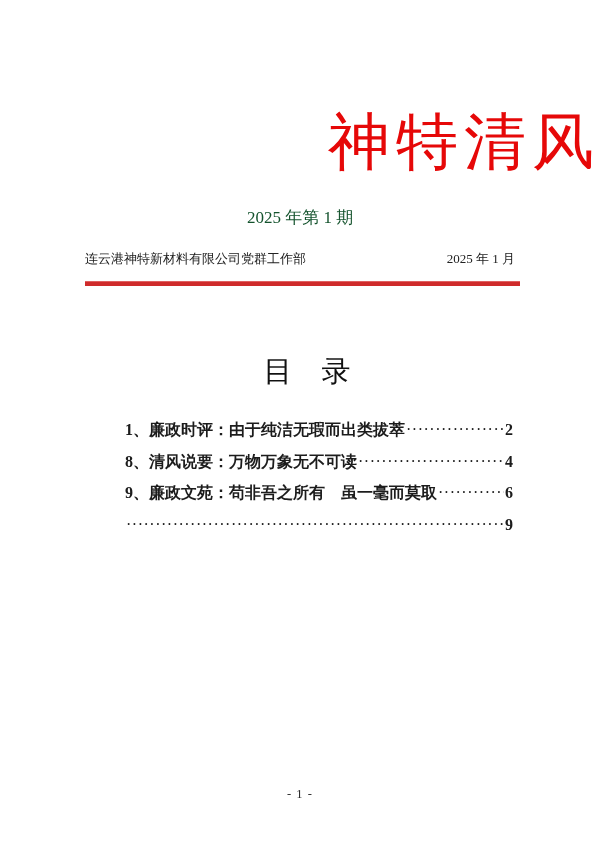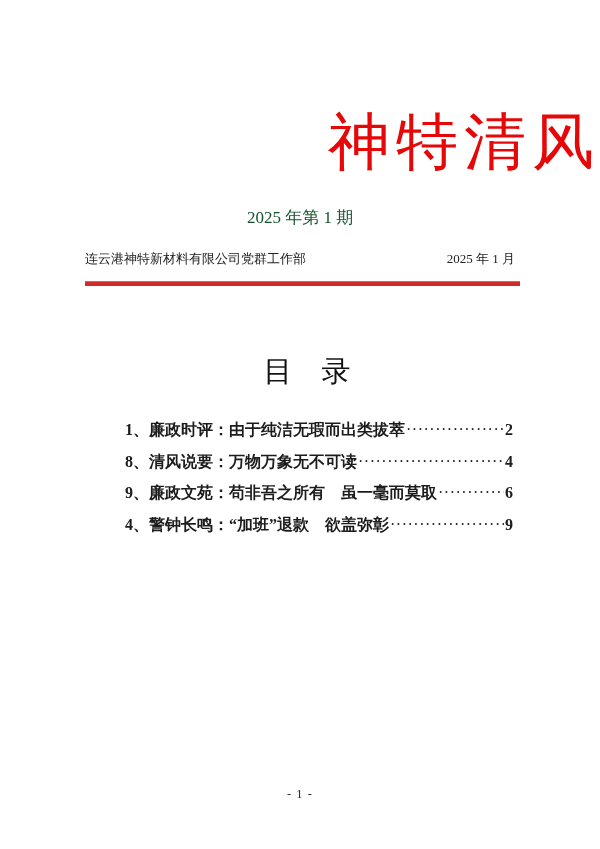--- a/index.html
+++ b/index.html
@@ -150,21 +150,20 @@
       <span class="toc-page">4</span>
     </div>
 
     <div class="toc-item">
       <span class="toc-label">9、廉政文苑：苟非吾之所有　虽一毫而莫取</span>
       <span class="toc-leader">························································································································</span>
       <span class="toc-page">6</span>
     </div>
 
     <div class="toc-item">
-      <span class="toc-label">4、警钟长鸣：“加班”退款　欲盖弥彰</span>
       <span class="toc-leader">························································································································</span>
       <span class="toc-page">9</span>
     </div>
 
   </div>
 
   <div class="footer-pagenum">- 1 -</div>
 
 </div>
 

